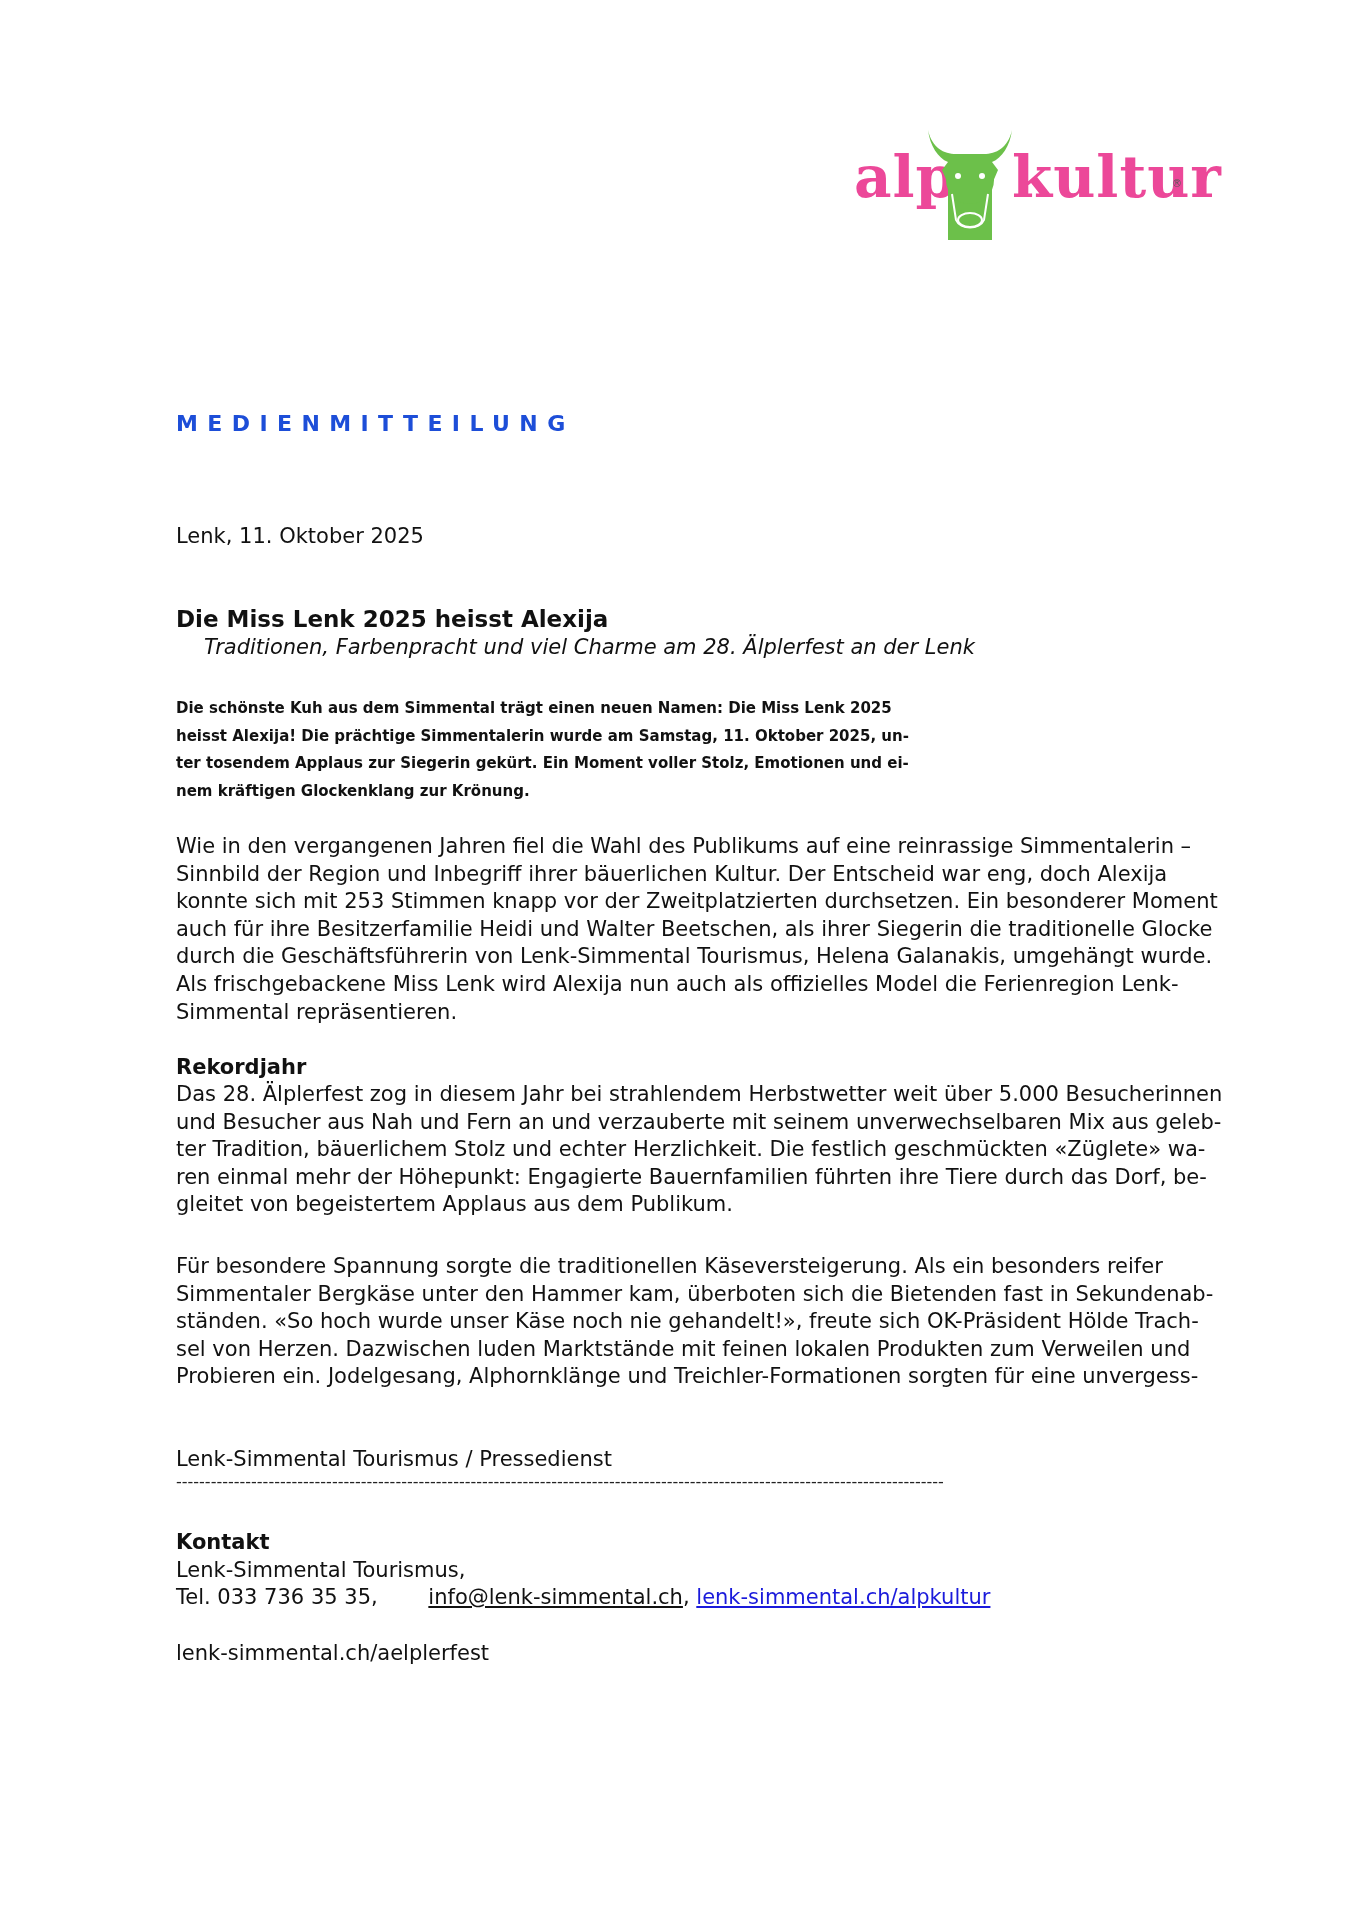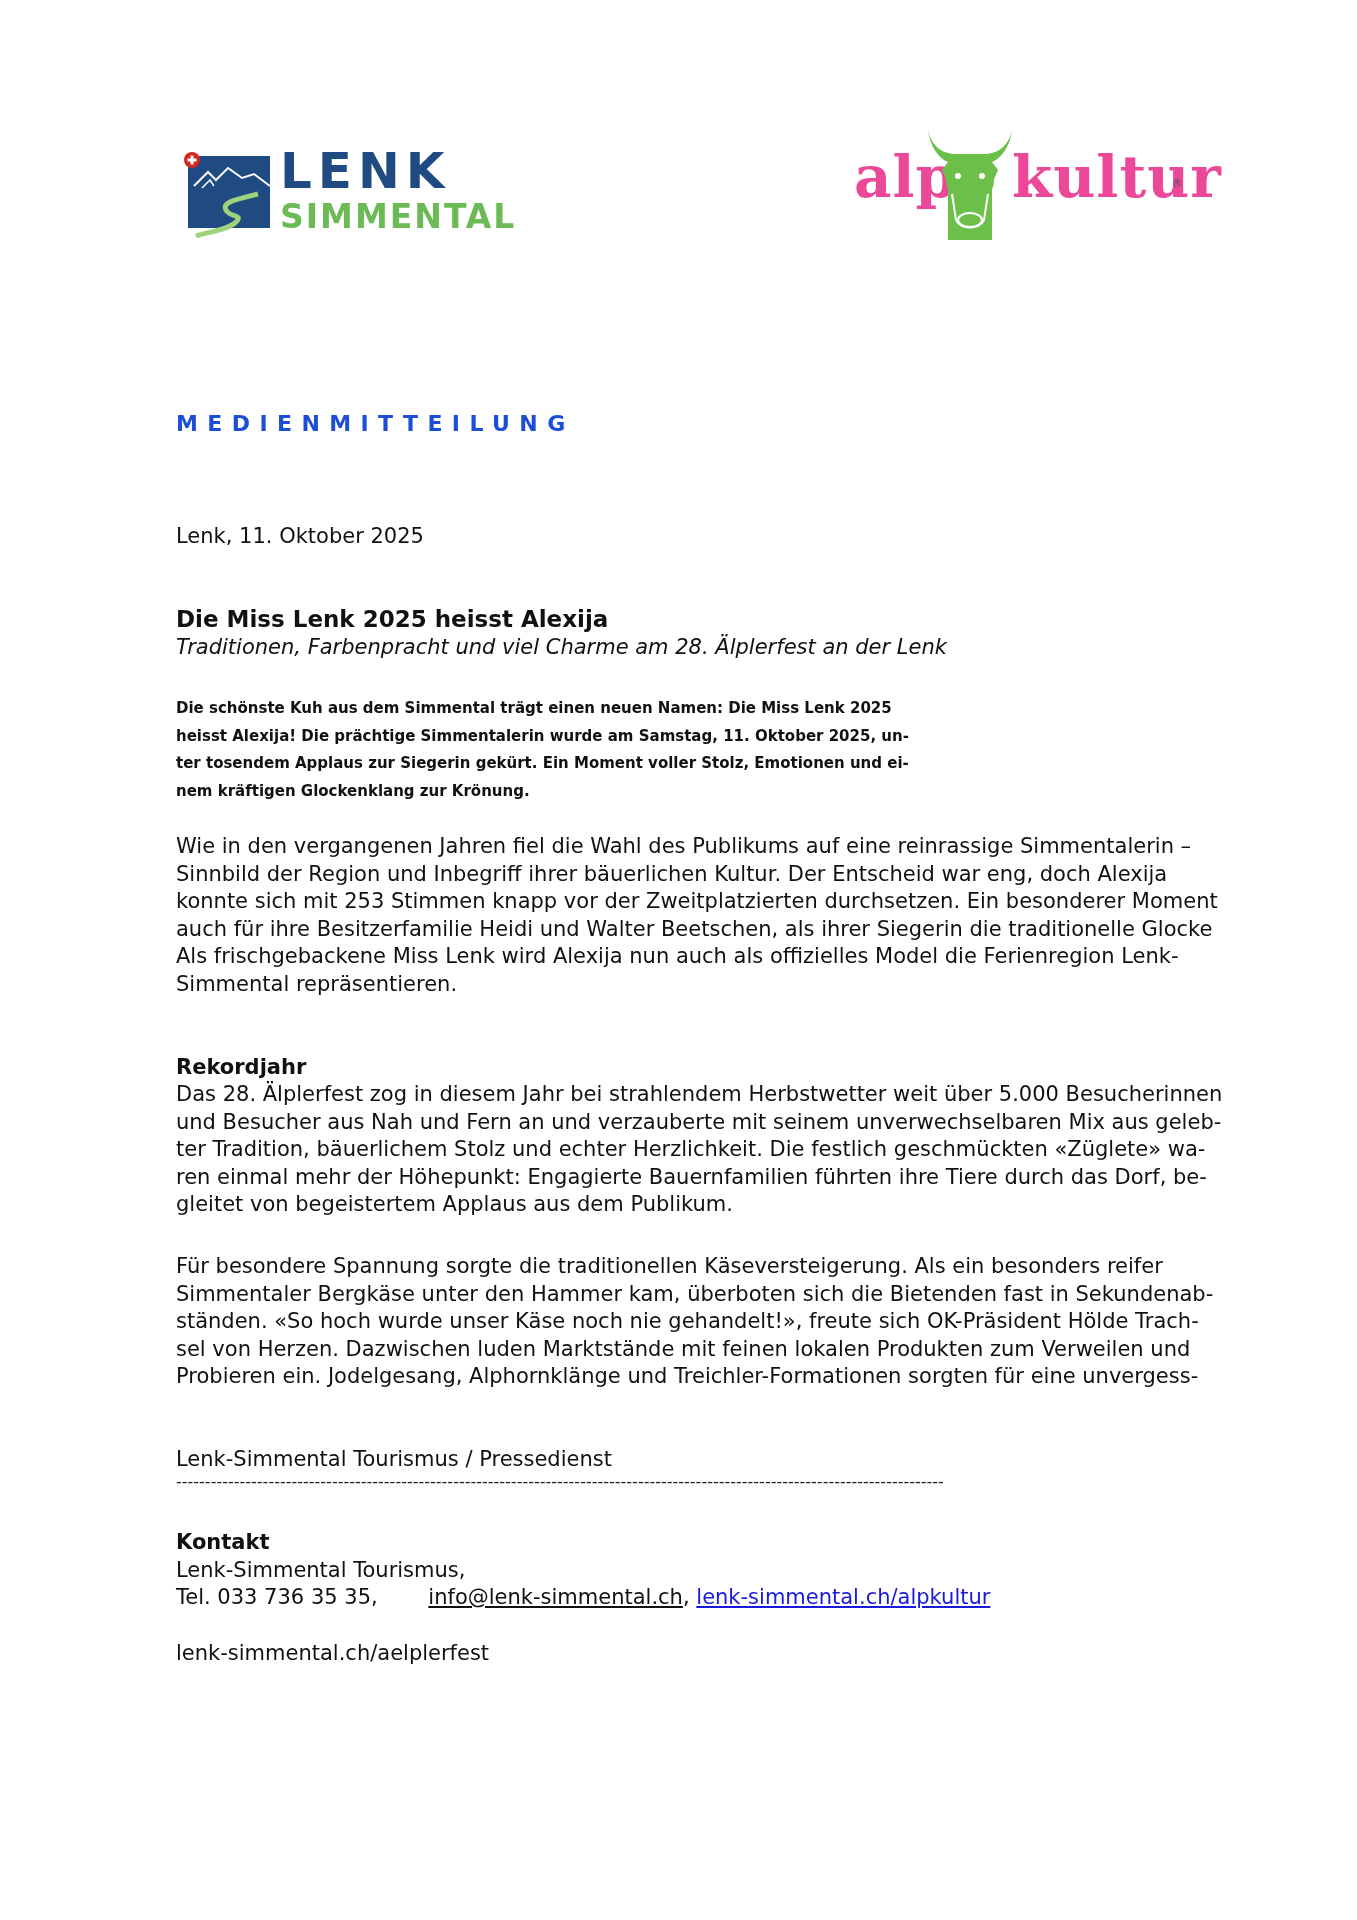--- a/index.html
+++ b/index.html
@@ -35,21 +35,21 @@
     .logo-alp .reg { position: absolute; left: 322px; top: 50px; font-size: 10px; color: #555; }
 
     
     .txt { position: absolute; left: 176px; font-size: 21px; line-height: 27.6px; color: #111; white-space: nowrap; }
     .heading-medien {
       position: absolute; left: 176px; top: 411px;
       font-weight: bold; font-size: 22px; letter-spacing: 9.4px; color: #1d4ed8;
     }
     .date { top: 523px; }
     .title { top: 606px; font-weight: bold; font-size: 23px; }
-    .subtitle { top: 634px; font-style: italic; font-size: 21px; }
+    .subtitle { top: 634px; font-style: italic; font-size: 21px; margin-left: 28px; }
     .lead { top: 695px; font-weight: bold; font-size: 15px; line-height: 27.6px; }
     .body1 { top: 833px; }
     .section-title { top: 1054px; font-weight: bold; }
     .body2 { top: 1081px; }
     .body3 { top: 1253px; }
     .signature { top: 1446px; }
     .divider {
       position: absolute; left: 176px; top: 1476px; width: 1005px; height: 12px;
       font-size: 16px; line-height: 12px; color: #222; overflow: hidden; white-space: nowrap;
       letter-spacing: 0px;
@@ -61,33 +61,20 @@
     .contact-line a.web { color: #1a1adb; text-decoration: underline; }
     .footer-url { top: 1640px; }
 
     .line { display: block; }
   </style>
 </head>
 <body>
 
 <div class="page">
 
-  <div class="logo-lenk">
-    <svg class="mark" viewBox="0 0 88 86">
-      <rect x="4" y="4" width="82" height="72" fill="#1f4a82"></rect>
-      <path d="M10 34 L24 20 L32 28 L44 16 L58 26 L70 22 L86 34" stroke="#ffffff" stroke-width="2" fill="none"></path>
-      <path d="M18 36 L26 28 L30 34" stroke="#ffffff" stroke-width="1.5" fill="none"></path>
-      <path d="M74 42 C50 48, 38 50, 42 58 C46 66, 60 62, 52 70 C44 78, 24 80, 12 84" stroke="#9fd27d" stroke-width="5" fill="none"></path>
-      <circle cx="8" cy="8" r="8" fill="#d4261f"></circle>
-      <rect x="6.5" y="3.5" width="3" height="9" fill="#ffffff"></rect>
-      <rect x="3.5" y="6.5" width="9" height="3" fill="#ffffff"></rect>
-    </svg>
-    <div class="word-lenk">LENK</div>
-    <div class="word-simmental">SIMMENTAL</div>
-  </div>
 
   <div class="logo-alp">
     <div class="alp-text">alp</div>
     <svg class="cow" viewBox="0 0 96 112">
       <path d="M6 2 C10 20, 22 26, 34 26 L62 26 C74 26, 86 20, 90 2 C88 18, 80 30, 70 34 L76 42 L70 56 L70 112 L26 112 L26 56 L20 42 L26 34 C16 30, 8 18, 6 2 Z" fill="#6cc04a"></path>
       <ellipse cx="48" cy="52" rx="24" ry="24" fill="#6cc04a"></ellipse>
       <circle cx="36" cy="48" r="3" fill="#ffffff"></circle>
       <circle cx="60" cy="48" r="3" fill="#ffffff"></circle>
       <path d="M30 66 L34 92 C38 102, 58 102, 62 92 L66 66" stroke="#ffffff" stroke-width="2" fill="none"></path>
       <ellipse cx="48" cy="92" rx="12" ry="7" stroke="#ffffff" stroke-width="2" fill="none"></ellipse>
@@ -108,20 +95,21 @@
     <span class="line">heisst Alexija! Die prächtige Simmentalerin wurde am Samstag, 11. Oktober 2025, un-</span>
     <span class="line">ter tosendem Applaus zur Siegerin gekürt. Ein Moment voller Stolz, Emotionen und ei-</span>
     <span class="line">nem kräftigen Glockenklang zur Krönung.</span>
   </div>
 
   <div class="txt body1">
     <span class="line">Wie in den vergangenen Jahren fiel die Wahl des Publikums auf eine reinrassige Simmentalerin –</span>
     <span class="line">Sinnbild der Region und Inbegriff ihrer bäuerlichen Kultur. Der Entscheid war eng, doch Alexija</span>
     <span class="line">konnte sich mit 253 Stimmen knapp vor der Zweitplatzierten durchsetzen. Ein besonderer Moment</span>
     <span class="line">auch für ihre Besitzerfamilie Heidi und Walter Beetschen, als ihrer Siegerin die traditionelle Glocke</span>
+    <span class="line">durch die Geschäftsführerin von Lenk-Simmental Tourismus, Helena Galanakis, umgehängt wurde.</span>
     <span class="line">Als frischgebackene Miss Lenk wird Alexija nun auch als offizielles Model die Ferienregion Lenk-</span>
     <span class="line">Simmental repräsentieren.</span>
   </div>
 
   <div class="txt section-title">Rekordjahr</div>
 
   <div class="txt body2">
     <span class="line">Das 28. Älplerfest zog in diesem Jahr bei strahlendem Herbstwetter weit über 5.000 Besucherinnen</span>
     <span class="line">und Besucher aus Nah und Fern an und verzauberte mit seinem unverwechselbaren Mix aus geleb-</span>
     <span class="line">ter Tradition, bäuerlichem Stolz und echter Herzlichkeit. Die festlich geschmückten «Züglete» wa-</span>

